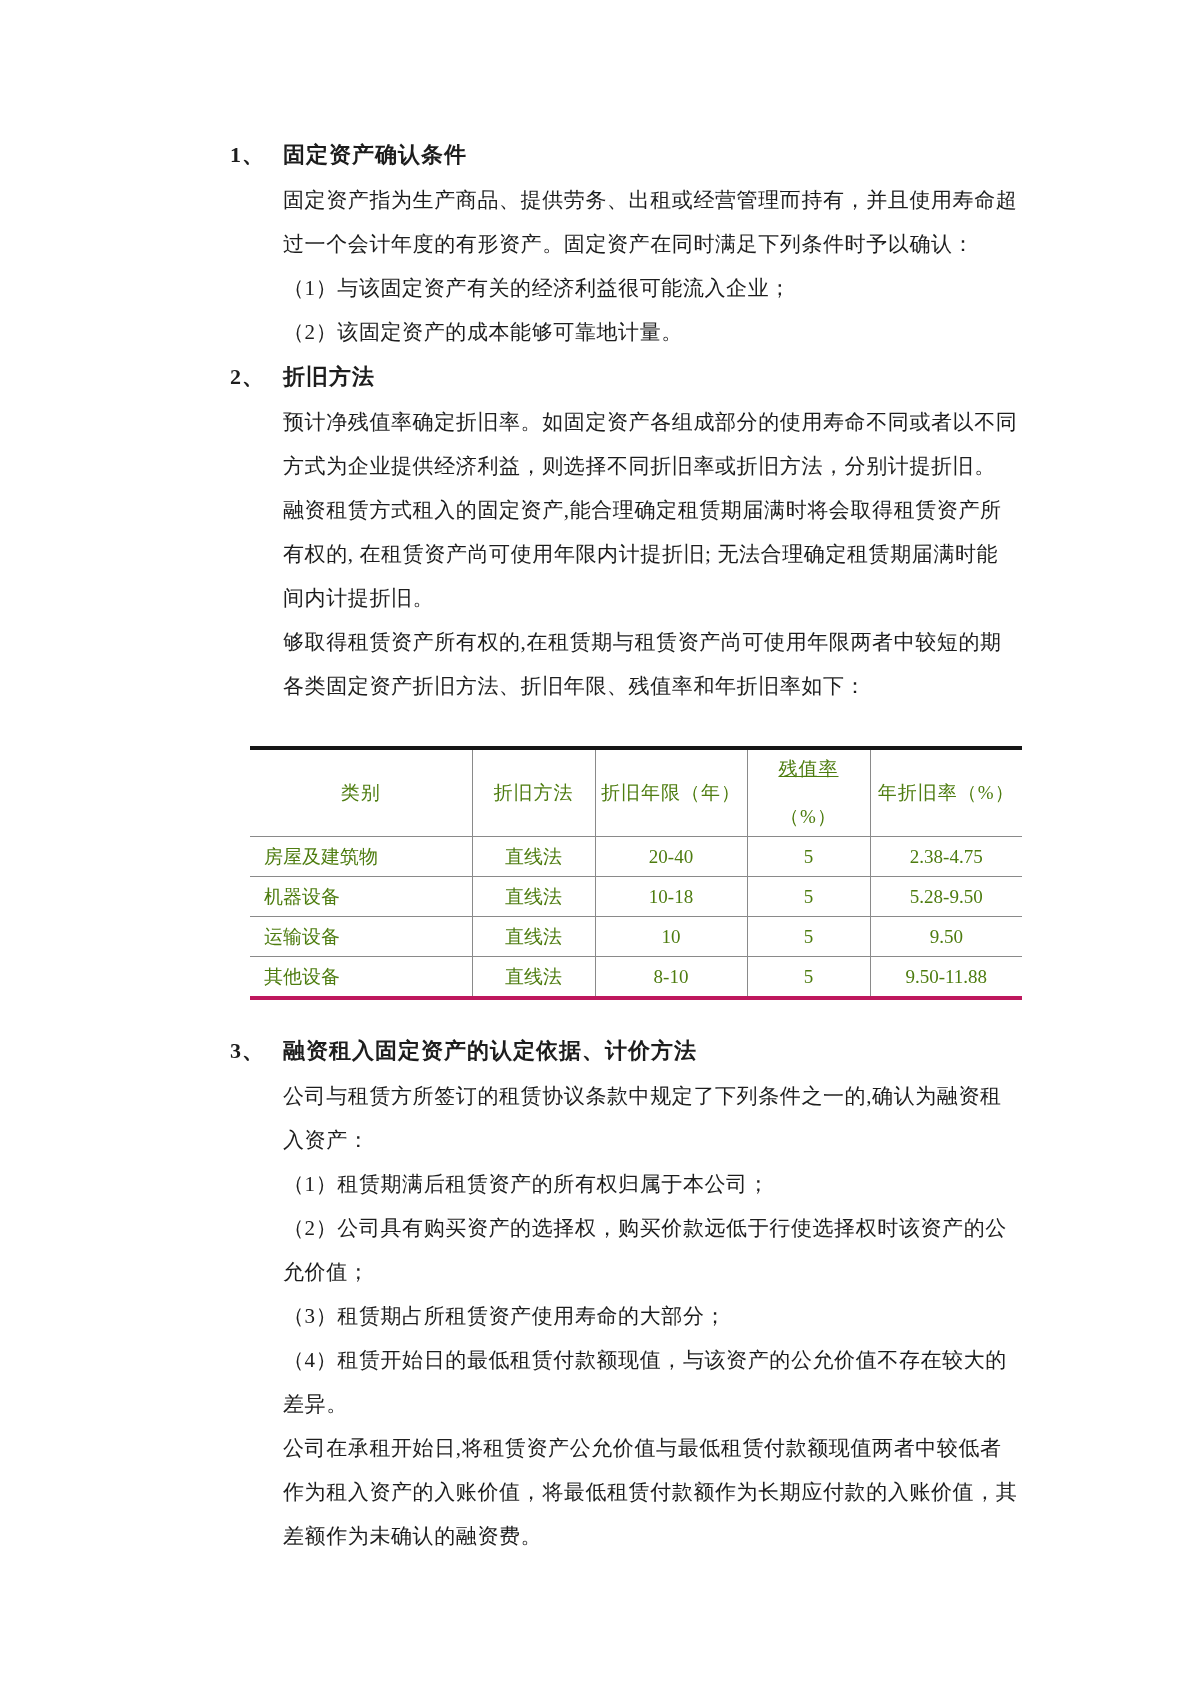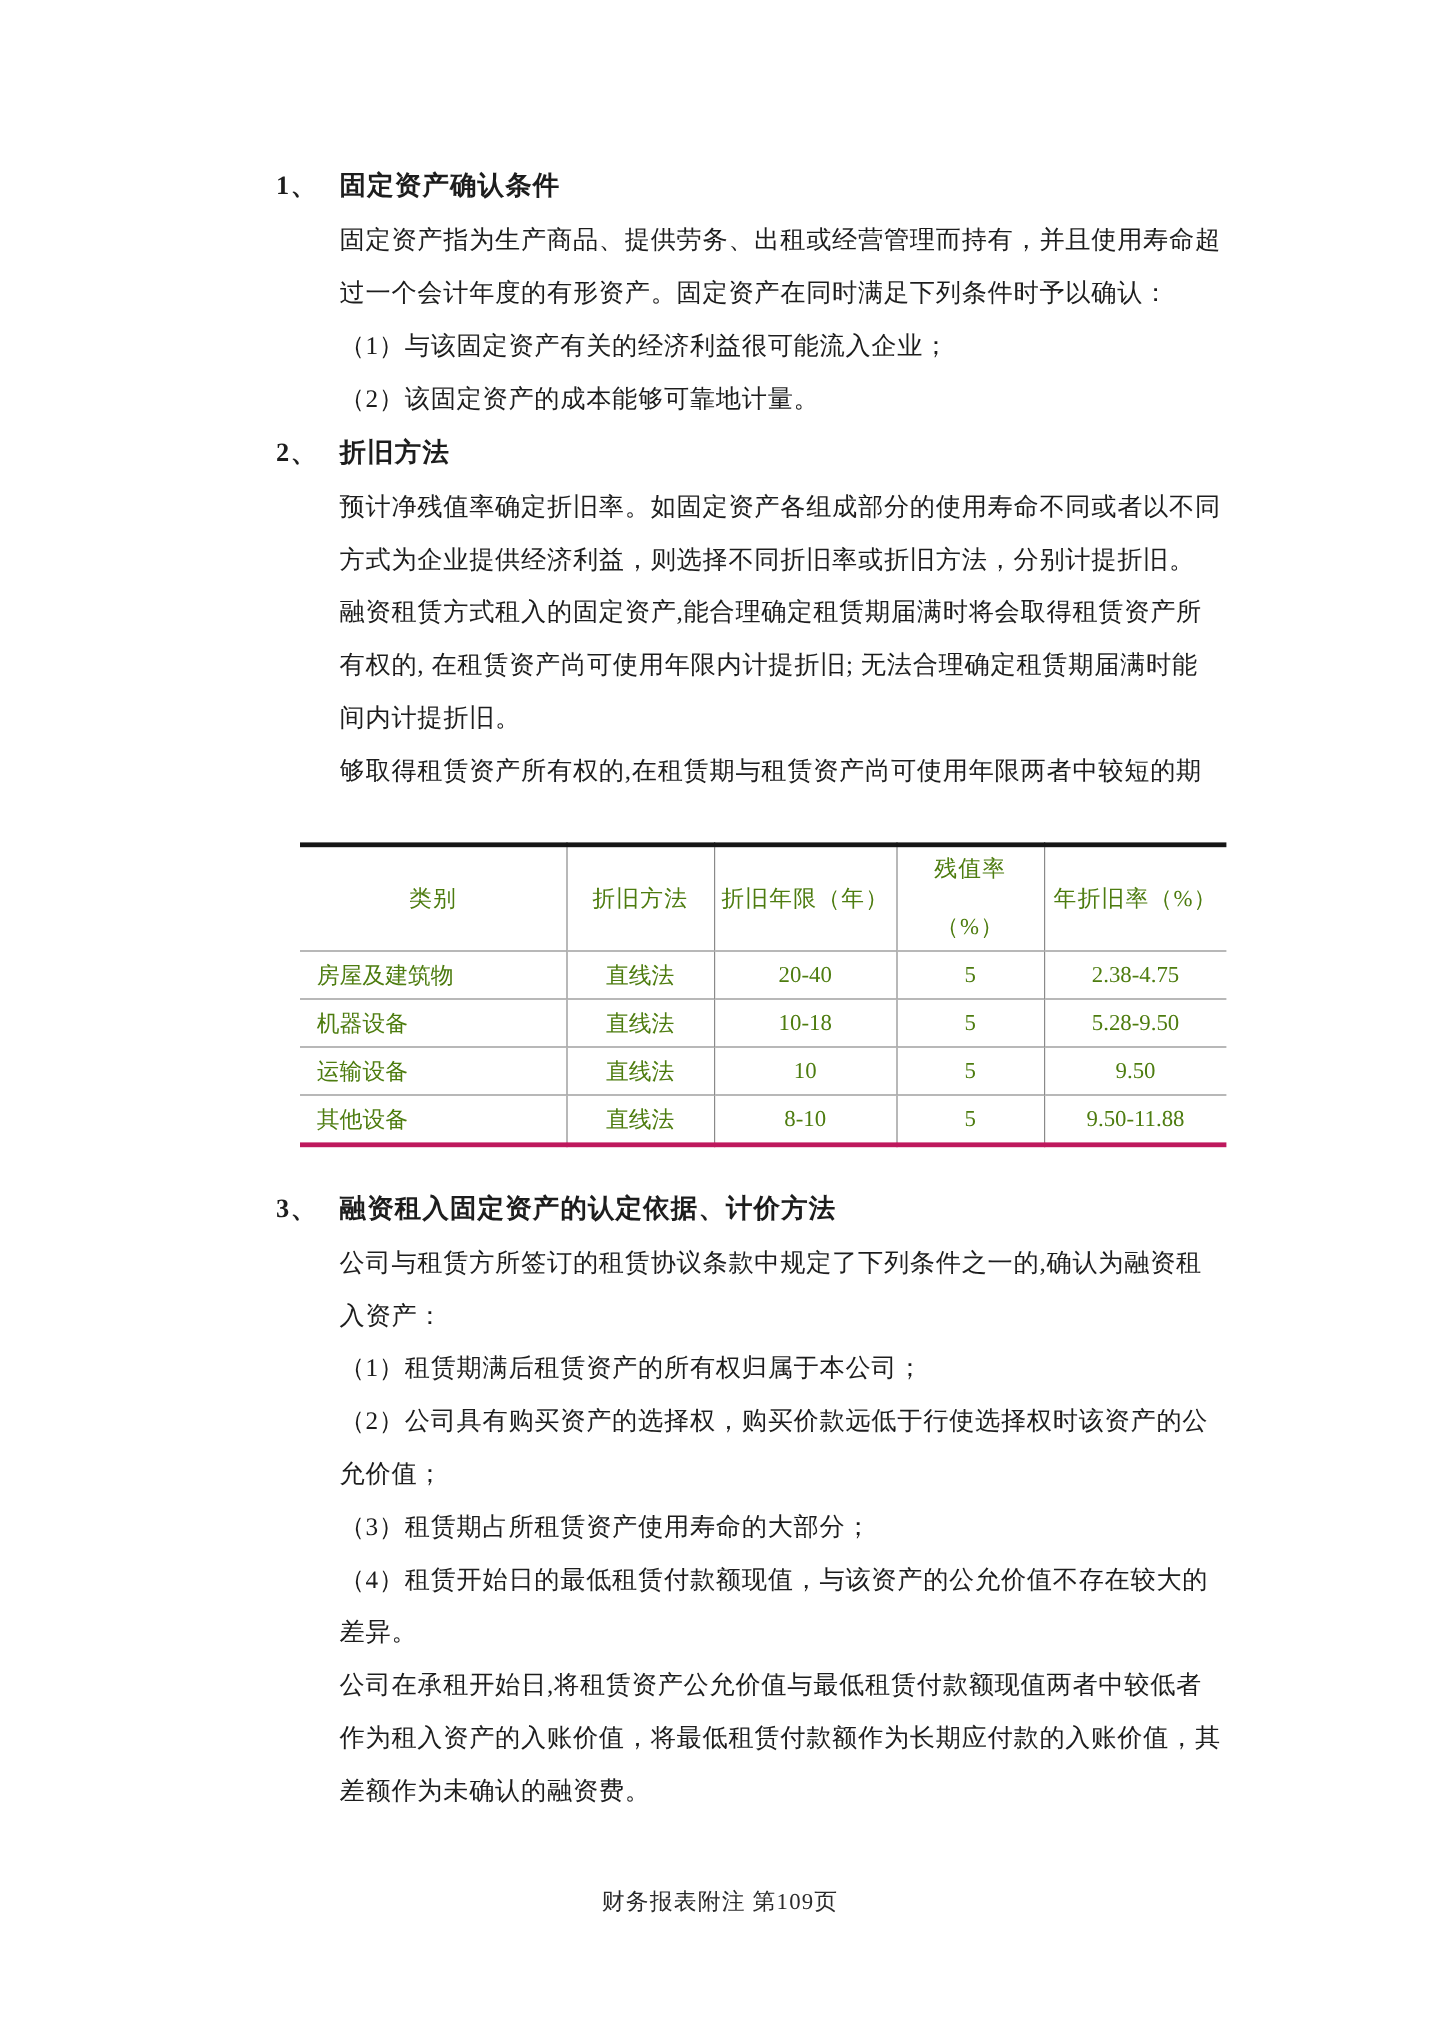--- a/index.html
+++ b/index.html
@@ -62,21 +62,21 @@
     height:37px;
     text-align:center;
     vertical-align:middle;
     margin-top:40px;
   }
   .dep-table tbody tr:not(:first-child) td { border-top:1px solid #8a8a8a; }
   .dep-table th:not(:first-child),
   .dep-table td:not(:first-child) { border-left:1px solid #8a8a8a; }
   .dep-table td.cat { text-align:left; padding-left:14px; }
   .hdr-2line div { line-height:30px; }
-  .hdr-2line div:first-child { margin-bottom:18px; }
+  .hdr-2line div:first-child { margin-bottom:18px;text-decoration:underline; }
   .footer {
     position:absolute;
     left:0; right:0; top:1572px;
     text-align:center;
     font-size:19px;
     letter-spacing:1px;
     color:#2a2a2a;
   }
 </style>
 </head>
@@ -99,20 +99,21 @@
     <div class="sec-heading">
       <span class="sec-num">2、</span>
       <span>折旧方法</span>
     </div>
     <div class="text-line">预计净残值率确定折旧率。如固定资产各组成部分的使用寿命不同或者以不同</div>
     <div class="text-line">方式为企业提供经济利益，则选择不同折旧率或折旧方法，分别计提折旧。</div>
     <div class="text-line">融资租赁方式租入的固定资产,能合理确定租赁期届满时将会取得租赁资产所</div>
     <div class="text-line">有权的, 在租赁资产尚可使用年限内计提折旧; 无法合理确定租赁期届满时能</div>
     <div class="text-line">间内计提折旧。</div>
     <div class="text-line">够取得租赁资产所有权的,在租赁期与租赁资产尚可使用年限两者中较短的期</div>
+    <div class="text-line">各类固定资产折旧方法、折旧年限、残值率和年折旧率如下：</div>
   </div>
 
   <table class="dep-table">
     <colgroup>
       <col class="c1">
         <col class="c2">
         <col class="c3">
         <col class="c4">
         <col class="c5">
     </colgroup>
@@ -173,15 +174,14 @@
     <div class="text-line">（2）公司具有购买资产的选择权，购买价款远低于行使选择权时该资产的公</div>
     <div class="text-line">允价值；</div>
     <div class="text-line">（3）租赁期占所租赁资产使用寿命的大部分；</div>
     <div class="text-line">（4）租赁开始日的最低租赁付款额现值，与该资产的公允价值不存在较大的</div>
     <div class="text-line">差异。</div>
     <div class="text-line">公司在承租开始日,将租赁资产公允价值与最低租赁付款额现值两者中较低者</div>
     <div class="text-line">作为租入资产的入账价值，将最低租赁付款额作为长期应付款的入账价值，其</div>
     <div class="text-line">差额作为未确认的融资费。</div>
   </div>
 
-  <div class="footer">财务报表附注  第109页</div>
 
 </div>
 
 </body></html>

